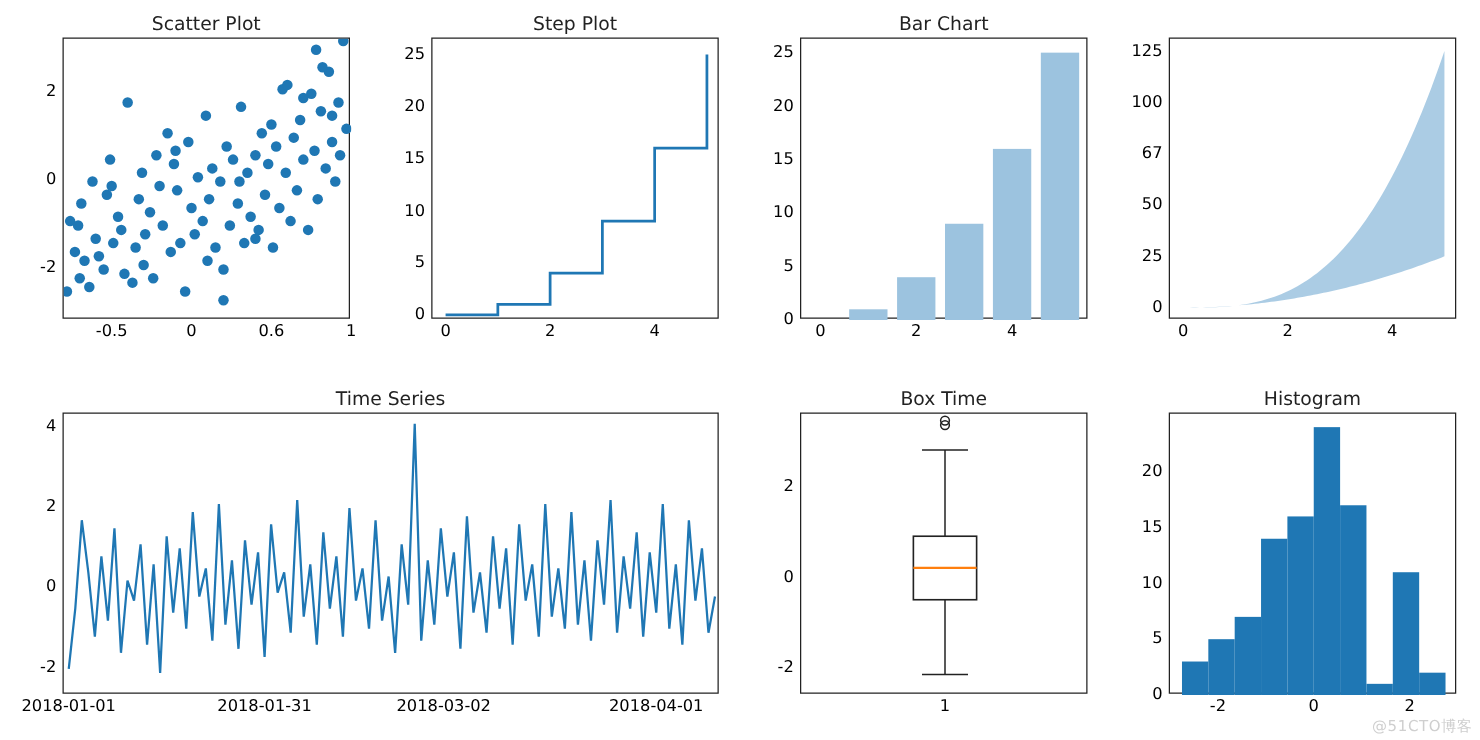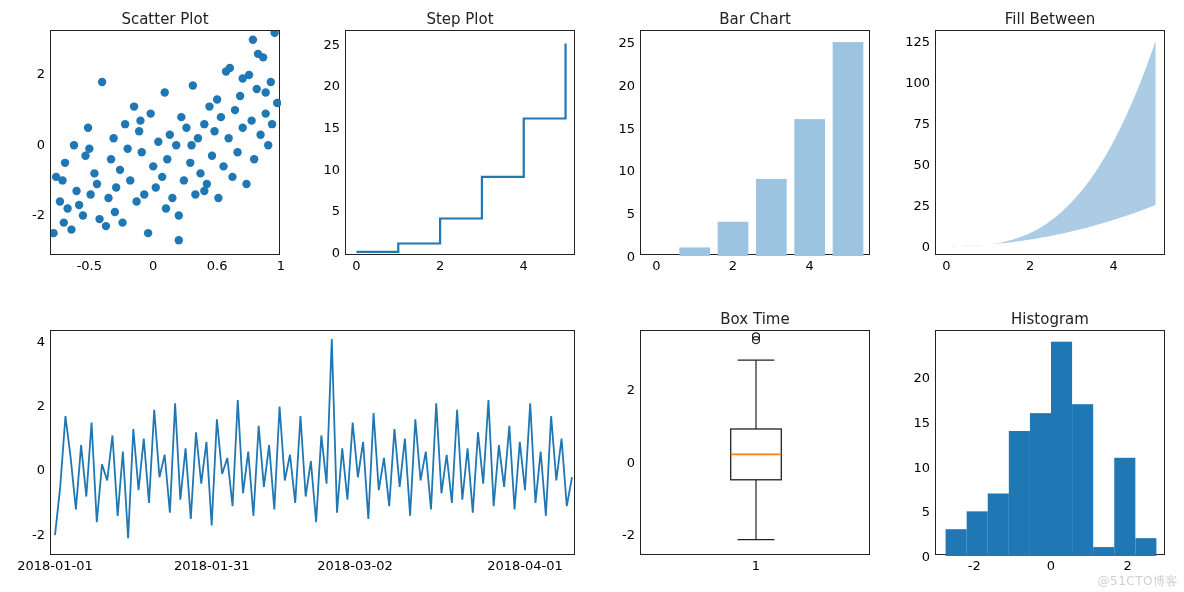--- a/index.html
+++ b/index.html
@@ -203,38 +203,38 @@
         <div class="tick-label ylab" style="top: 225px;">0</div>
         <div class="tick-label ylab" style="top: 182.224px;">5</div>
         <div class="tick-label ylab" style="top: 139.449px;">10</div>
         <div class="tick-label ylab" style="top: 96.673px;">15</div>
         <div class="tick-label ylab" style="top: 53.8973px;">20</div>
         <div class="tick-label ylab" style="top: 11.1217px;">25</div>
       </div>
   </div>
 
   <div class="panel" style="left:935px; top:30px; width:230px; height:225px;">
-    <div class="title">Fill Between</div>
     <div class="axes" id="ax-fill">
         <svg width="230" height="225" viewBox="0 0 230 225" preserveAspectRatio="none">
           <path d="M 10.454545454545455 215.14598540145985 L 13.068181818181818 215.13957002737226 L 15.68181818181818 215.1203239051095 L 18.295454545454547 215.08824703467153 L 20.90909090909091 215.0433394160584 L 23.522727272727273 214.9856010492701 L 26.136363636363637 214.91503193430657 L 28.75 214.8316320711679 L 31.36363636363636 214.73540145985402 L 33.97727272727273 214.62634010036496 L 36.59090909090909 214.50444799270073 L 39.20454545454545 214.36972513686132 L 41.81818181818182 214.22217153284672 L 44.43181818181818 214.06178718065692 L 47.04545454545455 213.88857208029196 L 49.65909090909091 213.70252623175182 L 52.27272727272727 213.50364963503648 L 54.88636363636364 213.29194229014598 L 57.5 213.0674041970803 L 60.11363636363636 212.8300353558394 L 62.72727272727272 212.57983576642334 L 65.3409090909091 212.3168054288321 L 67.95454545454545 212.0409443430657 L 70.56818181818181 211.75225250912408 L 73.18181818181819 211.4507299270073 L 75.79545454545455 211.13637659671534 L 78.4090909090909 210.80919251824818 L 81.02272727272728 210.46917769160584 L 83.63636363636364 210.11633211678833 L 86.25 209.75065579379563 L 88.86363636363636 209.37214872262774 L 91.47727272727272 208.98081090328466 L 94.0909090909091 208.57664233576642 L 96.70454545454545 208.159643020073 L 99.31818181818181 207.72981295620437 L 101.93181818181819 207.2871521441606 L 104.54545454545455 206.8316605839416 L 107.1590909090909 206.36333827554745 L 109.77272727272728 205.8821852189781 L 112.38636363636364 205.38820141423358 L 115 204.88138686131387 L 117.61363636363636 204.36174156021897 L 120.22727272727272 203.82926551094891 L 122.84090909090908 203.28395871350364 L 125.45454545454544 202.72582116788323 L 128.0681818181818 202.1548528740876 L 130.6818181818182 201.57105383211677 L 133.29545454545456 200.9744240419708 L 135.9090909090909 200.36496350364962 L 138.52272727272728 199.74267221715328 L 141.13636363636363 199.10755018248176 L 143.75 198.45959739963504 L 146.36363636363637 197.79881386861314 L 148.97727272727272 197.12519958941607 L 151.5909090909091 196.43875456204378 L 154.20454545454544 195.73947878649636 L 156.8181818181818 195.02737226277372 L 159.4318181818182 194.30243499087592 L 162.04545454545456 193.56466697080293 L 164.6590909090909 192.81406820255475 L 167.27272727272728 192.05063868613138 L 169.88636363636363 191.27437842153284 L 172.5 190.48528740875912 L 175.11363636363637 189.6833656478102 L 177.72727272727272 188.86861313868613 L 180.3409090909091 188.04102988138686 L 182.95454545454544 187.2006158759124 L 185.5681818181818 186.34737112226279 L 188.1818181818182 185.48129562043795 L 190.79545454545456 184.60238937043795 L 193.4090909090909 183.71065237226279 L 196.02272727272728 182.8060846259124 L 198.63636363636363 181.88868613138686 L 201.25 180.95845688868613 L 203.86363636363637 180.0153968978102 L 206.47727272727272 179.05950615875912 L 209.0909090909091 178.09078467153284 L 211.70454545454544 177.10923243613138 L 214.3181818181818 176.11484945255475 L 216.9318181818182 175.10763572080293 L 219.54545454545456 174.0875912408759 L 219.54545454545456 9.854014598540147 L 216.9318181818182 17.456633853216232 L 214.3181818181818 24.86919765054745 L 211.70454545454544 32.094111755816584 L 209.0909090909091 39.13378193430657 L 206.47727272727272 45.99061395130019 L 203.86363636363637 52.66701357208029 L 201.25 59.16538656192975 L 198.63636363636363 65.4881386861314 L 196.02272727272728 71.63767570996805 L 193.4090909090909 77.61640339872264 L 190.79545454545456 83.42672751767793 L 188.1818181818182 89.07105383211677 L 185.5681818181818 94.55178810732207 L 182.95454545454544 99.87133610857664 L 180.3409090909091 105.03210360116331 L 177.72727272727272 110.03649635036496 L 175.11363636363637 114.88692012146441 L 172.5 119.58578067974453 L 169.88636363636363 124.13548379048814 L 167.27272727272728 128.5384352189781 L 164.6590909090909 132.79704073049726 L 162.04545454545456 136.91370609032847 L 159.4318181818182 140.89083706375456 L 156.8181818181818 144.7308394160584 L 154.20454545454544 148.43611891252283 L 151.5909090909091 152.00908131843067 L 148.97727272727272 155.4521323990648 L 146.36363636363637 158.76767791970804 L 143.75 161.95812364564324 L 141.13636363636363 165.02587534215328 L 138.52272727272728 167.97333877452098 L 135.9090909090909 170.8029197080292 L 133.29545454545456 173.51702390796078 L 130.6818181818182 176.11805713959853 L 128.0681818181818 178.60842516822538 L 125.45454545454544 180.9905337591241 L 122.84090909090908 183.26678867757755 L 120.22727272727272 185.43959568886862 L 117.61363636363636 187.5113605582801 L 115 189.4844890510949 L 112.38636363636364 191.3613869325958 L 109.77272727272728 193.1444599680657 L 107.1590909090909 194.8361139227874 L 104.54545454545455 196.43875456204378 L 101.93181818181819 197.9547876511177 L 99.31818181818181 199.38661895529196 L 96.70454545454545 200.73665423984946 L 94.0909090909091 202.007299270073 L 91.47727272727272 203.20095981124544 L 88.86363636363636 204.32004162864962 L 86.25 205.36695048756843 L 83.63636363636364 206.34409215328466 L 81.02272727272728 207.25387239108122 L 78.4090909090909 208.09869696624088 L 75.79545454545455 208.88097164404653 L 73.18181818181819 209.60310218978103 L 70.56818181818181 210.2674943687272 L 67.95454545454545 210.8765539461679 L 65.3409090909091 211.43268668738594 L 62.72727272727272 211.93829835766422 L 60.11363636363636 212.3957947222856 L 57.5 212.80758154653284 L 54.88636363636364 213.17606459568887 L 52.27272727272727 213.50364963503648 L 49.65909090909091 213.79274242985858 L 47.04545454545455 214.04574874543795 L 44.43181818181818 214.2650743470575 L 41.81818181818182 214.453125 L 39.20454545454545 214.61230646954834 L 36.59090909090909 214.7450245209854 L 33.97727272727273 214.85368491959397 L 31.36363636363636 214.94069343065692 L 28.75 215.0084558194571 L 26.136363636363637 215.05937785127736 L 23.522727272727273 215.09586529140054 L 20.90909090909091 215.1203239051095 L 18.295454545454547 215.13515945768705 L 15.68181818181818 215.14277771441607 L 13.068181818181818 215.14558444057937 L 10.454545454545455 215.14598540145985 Z" fill="#9cc3df" fill-opacity="0.85" stroke="none"></path>
         </svg>
         <div class="tick-label xlab" style="left: 10.4545px;">0</div>
         <div class="tick-label xlab" style="left: 94.0909px;">2</div>
         <div class="tick-label xlab" style="left: 177.727px;">4</div>
         <div class="tick-label ylab" style="top: 215.146px;">0</div>
         <div class="tick-label ylab" style="top: 174.088px;">25</div>
         <div class="tick-label ylab" style="top: 133.029px;">50</div>
-        <div class="tick-label ylab" style="top: 91.9708px;">75</div>
+        <div class="tick-label ylab" style="top: 91.9708px;">67</div>
         <div class="tick-label ylab" style="top: 50.9124px; text-align: right;">100</div>
         <div class="tick-label ylab" style="top: 9.85401px; margin-left: 37px;">125</div>
       </div>
   </div>
 
   <div class="panel" style="left:50px; top:330px; width:525px; height:225px;">
+    <div class="title">Time Series</div>
     <div class="axes" id="ax-ts">
         <svg width="525" height="225" viewBox="0 0 525 225" preserveAspectRatio="none">
           <path d="M 4 204.10714285714283 L 9.222222222222221 155.8928571428571 L 14.444444444444445 85.17857142857144 L 19.666666666666668 126.9642857142857 L 24.88888888888889 178.39285714285714 L 30.11111111111111 114.10714285714285 L 35.333333333333336 165.53571428571428 L 40.55555555555556 91.60714285714286 L 45.77777777777778 191.25 L 51 133.39285714285714 L 56.22222222222222 149.46428571428572 L 61.44444444444444 104.46428571428572 L 66.66666666666667 184.82142857142856 L 71.8888888888889 120.53571428571428 L 77.11111111111111 207.32142857142856 L 82.33333333333333 98.03571428571429 L 87.55555555555556 159.10714285714283 L 92.77777777777777 107.67857142857142 L 98 171.96428571428572 L 103.22222222222221 78.74999999999997 L 108.44444444444444 146.25 L 113.66666666666667 123.74999999999999 L 118.88888888888889 181.60714285714286 L 124.11111111111111 72.32142857142856 L 129.33333333333334 168.75 L 134.55555555555557 117.32142857142857 L 139.7777777777778 188.03571428571428 L 145 101.24999999999999 L 150.22222222222223 152.67857142857142 L 155.44444444444446 110.89285714285712 L 160.66666666666666 194.46428571428572 L 165.88888888888889 88.39285714285717 L 171.11111111111111 143.03571428571428 L 176.33333333333331 126.9642857142857 L 181.55555555555554 175.17857142857142 L 186.77777777777777 69.10714285714286 L 192 162.32142857142856 L 197.22222222222223 120.53571428571428 L 202.44444444444443 184.82142857142856 L 207.66666666666666 94.82142857142856 L 212.88888888888889 155.8928571428571 L 218.11111111111111 114.10714285714285 L 223.33333333333334 178.39285714285714 L 228.55555555555557 75.53571428571428 L 233.77777777777777 149.46428571428572 L 239 123.74999999999999 L 244.22222222222223 171.96428571428572 L 249.44444444444446 85.17857142857144 L 254.66666666666669 165.53571428571428 L 259.8888888888889 130.17857142857144 L 265.11111111111114 191.25 L 270.3333333333333 104.46428571428572 L 275.5555555555556 152.67857142857142 L 280.77777777777777 8.035714285714278 L 286 181.60714285714286 L 291.22222222222223 117.32142857142857 L 296.44444444444446 168.75 L 301.6666666666667 91.60714285714286 L 306.8888888888889 146.25 L 312.1111111111111 110.89285714285712 L 317.3333333333333 188.03571428571428 L 322.55555555555554 81.9642857142857 L 327.77777777777777 159.10714285714283 L 333 126.9642857142857 L 338.22222222222223 175.17857142857142 L 343.44444444444446 98.03571428571429 L 348.66666666666663 155.8928571428571 L 353.8888888888889 107.67857142857142 L 359.1111111111111 184.82142857142856 L 364.33333333333337 88.39285714285717 L 369.55555555555554 149.46428571428572 L 374.77777777777777 120.53571428571428 L 380 178.39285714285714 L 385.22222222222223 72.32142857142856 L 390.44444444444446 162.32142857142856 L 395.6666666666667 123.74999999999999 L 400.88888888888886 171.96428571428572 L 406.11111111111114 78.74999999999997 L 411.3333333333333 168.75 L 416.5555555555556 117.32142857142857 L 421.77777777777777 181.60714285714286 L 427 101.24999999999999 L 432.22222222222223 152.67857142857142 L 437.4444444444444 69.10714285714286 L 442.6666666666667 175.17857142857142 L 447.88888888888886 114.10714285714285 L 453.11111111111114 155.8928571428571 L 458.3333333333333 94.82142857142856 L 463.55555555555554 178.39285714285714 L 468.77777777777777 110.89285714285712 L 474 159.10714285714283 L 479.22222222222223 72.32142857142856 L 484.44444444444446 171.96428571428572 L 489.6666666666667 120.53571428571428 L 494.8888888888889 184.82142857142856 L 500.1111111111111 85.17857142857144 L 505.33333333333337 149.46428571428572 L 510.55555555555554 107.67857142857142 L 515.7777777777778 175.17857142857142 L 521 146.25" fill="none" stroke="#1f77b4" stroke-width="1.8"></path>
         </svg>
         <div class="tick-label ylab" style="top: 202.5px;">-2</div>
         <div class="tick-label ylab" style="top: 138.214px;">0</div>
         <div class="tick-label ylab" style="top: 73.9286px;">2</div>
         <div class="tick-label ylab" style="top: 9.64286px;">4</div>
         <div class="tick-label xlab" style="left: 4px;">2018-01-01</div>
         <div class="tick-label xlab" style="left: 160.667px;">2018-01-31</div>

